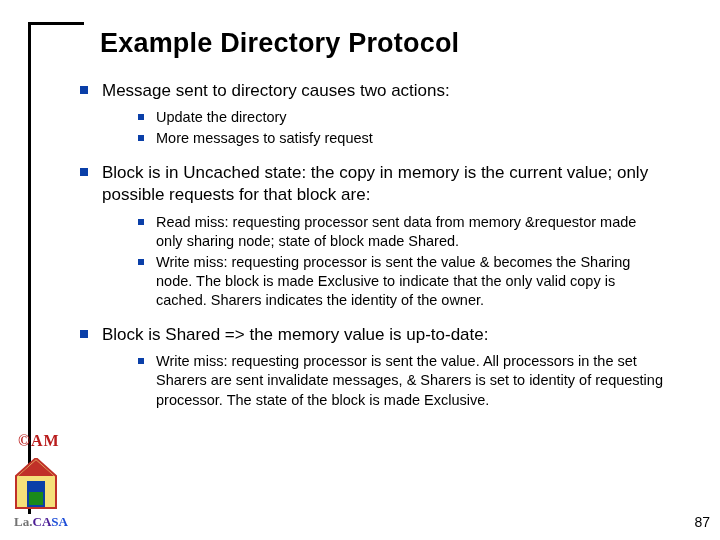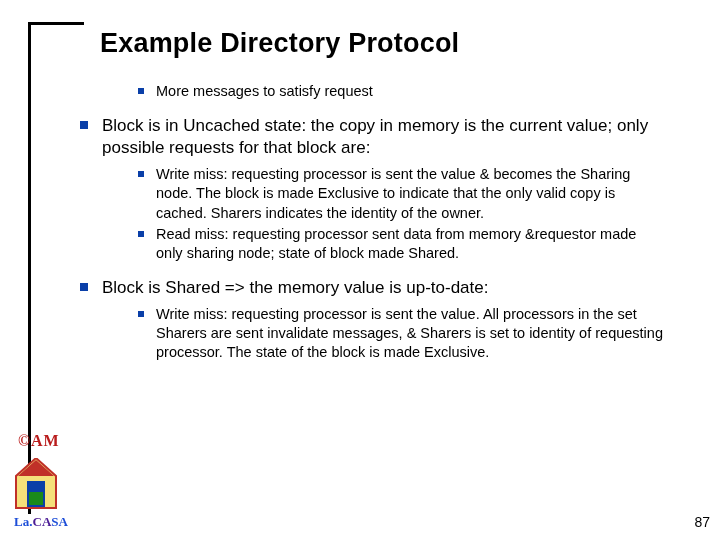--- a/index.html
+++ b/index.html
@@ -12,50 +12,56 @@
   .l1 .txt { display: inline-block; vertical-align: top; width: 570px; }
   .l2group { margin-left: 58px; margin-top: 2px; margin-bottom: 14px; }
   .l2 { font-size: 14.5px; line-height: 1.32; margin-bottom: 2px; }
   .l2 .txt { display: inline-block; vertical-align: top; width: 510px; }
   .sq { display: inline-block; width: 8px; height: 8px; background: #0a3fa8; margin-right: 14px; vertical-align: top; margin-top: 6px; }
   .sq-sm { display: inline-block; width: 6px; height: 6px; background: #0a3fa8; margin-right: 12px; vertical-align: top; margin-top: 6px; }
   .am { position: absolute; left: 18px; top: 432px; width: 40px; text-align: center; color: #b91c1c; font-family: "Comic Sans MS", "Comic Sans", cursive; font-weight: bold; font-size: 16px; letter-spacing: 1px; }
   .logo { position: absolute; left: 14px; top: 458px; width: 44px; }
   .logo svg { display: block; }
   .lacasa { position: absolute; left: 8px; top: 514px; width: 60px; text-align: center; font-family: "Comic Sans MS", "Comic Sans", cursive; font-weight: bold; font-size: 13px; color: #c03028; }
-  .lacasa .la { color: #1d4ed8; margin-left: 6px; }
+  .lacasa .la { color: #737373; margin-left: 6px; }
   .lacasa .ca { color: #4c1d95; }
   .lacasa .sa { color: #1d4ed8; }
   .pagenum { position: absolute; right: 10px; bottom: 10px; font-size: 14px; color: #000; }
 </style>
 </head>
 <body>
 
 <div class="rule-top"></div>
 <div class="rule-left"></div>
 
 <div class="title">Example Directory Protocol</div>
 
 <div class="content">
 
+  <div class="l1">
+    <span class="sq"></span><span class="txt">Message sent to directory causes two actions:</span>
+  </div>
   <div class="l2group">
+    <div class="l2">
+      <span class="sq-sm"></span><span class="txt">Update the directory</span>
+    </div>
     <div class="l2">
       <span class="sq-sm"></span><span class="txt">More messages to satisfy request</span>
     </div>
   </div>
 
   <div class="l1">
     <span class="sq"></span><span class="txt">Block is in Uncached state: the copy in memory is the current value; only possible requests for that block are:</span>
   </div>
   <div class="l2group">
     <div class="l2">
-      <span class="sq-sm"></span><span class="txt">Write miss: requesting processor is sent the value &amp; becomes the Sharing node. The block is made Exclusive to indicate that the only valid copy is cached. Sharers indicates the identity of the owner.</span>
+      <span class="sq-sm"></span><span class="txt">Read miss: requesting processor sent data from memory &amp;requestor made only sharing node; state of block made Shared.</span>
     </div>
     <div class="l2">
-      <span class="sq-sm"></span><span class="txt">Read miss: requesting processor sent data from memory &amp;requestor made only sharing node; state of block made Shared.</span>
+      <span class="sq-sm"></span><span class="txt">Write miss: requesting processor is sent the value &amp; becomes the Sharing node. The block is made Exclusive to indicate that the only valid copy is cached. Sharers indicates the identity of the owner.</span>
     </div>
   </div>
 
   <div class="l1">
     <span class="sq"></span><span class="txt">Block is Shared =&gt; the memory value is up-to-date:</span>
   </div>
   <div class="l2group">
     <div class="l2">
       <span class="sq-sm"></span><span class="txt">Write miss: requesting processor is sent the value. All processors in the set Sharers are sent invalidate messages, &amp; Sharers is set to identity of requesting processor. The state of the block is made Exclusive.</span>
     </div>

